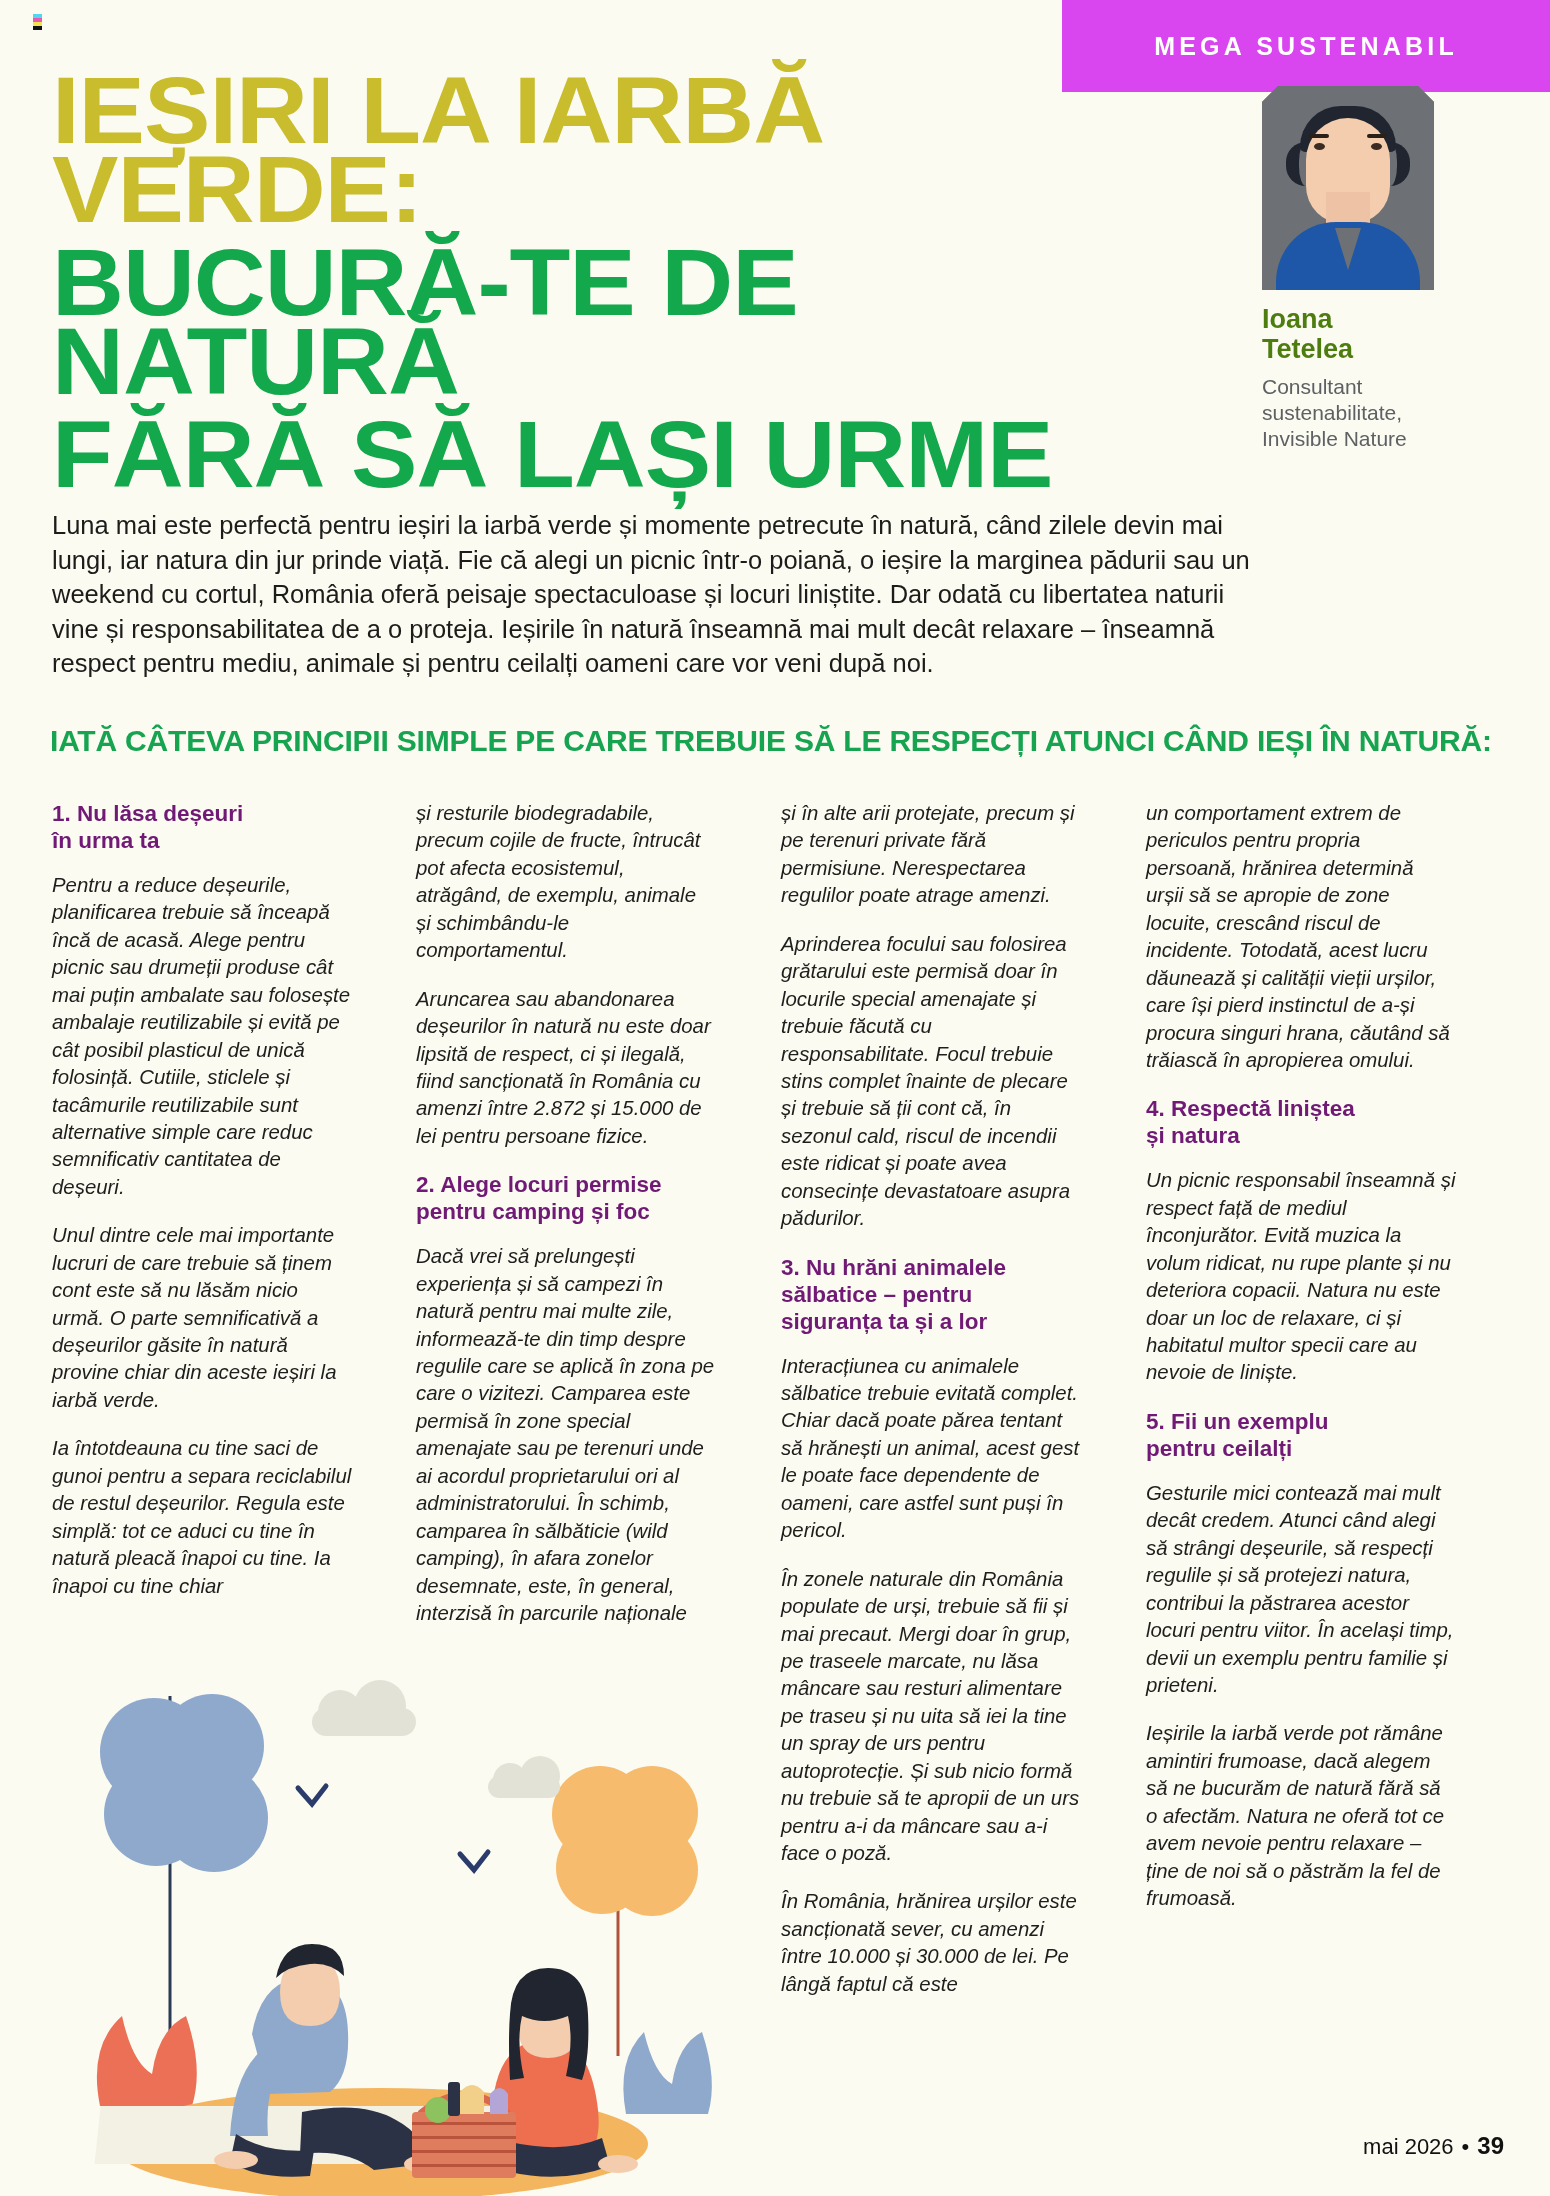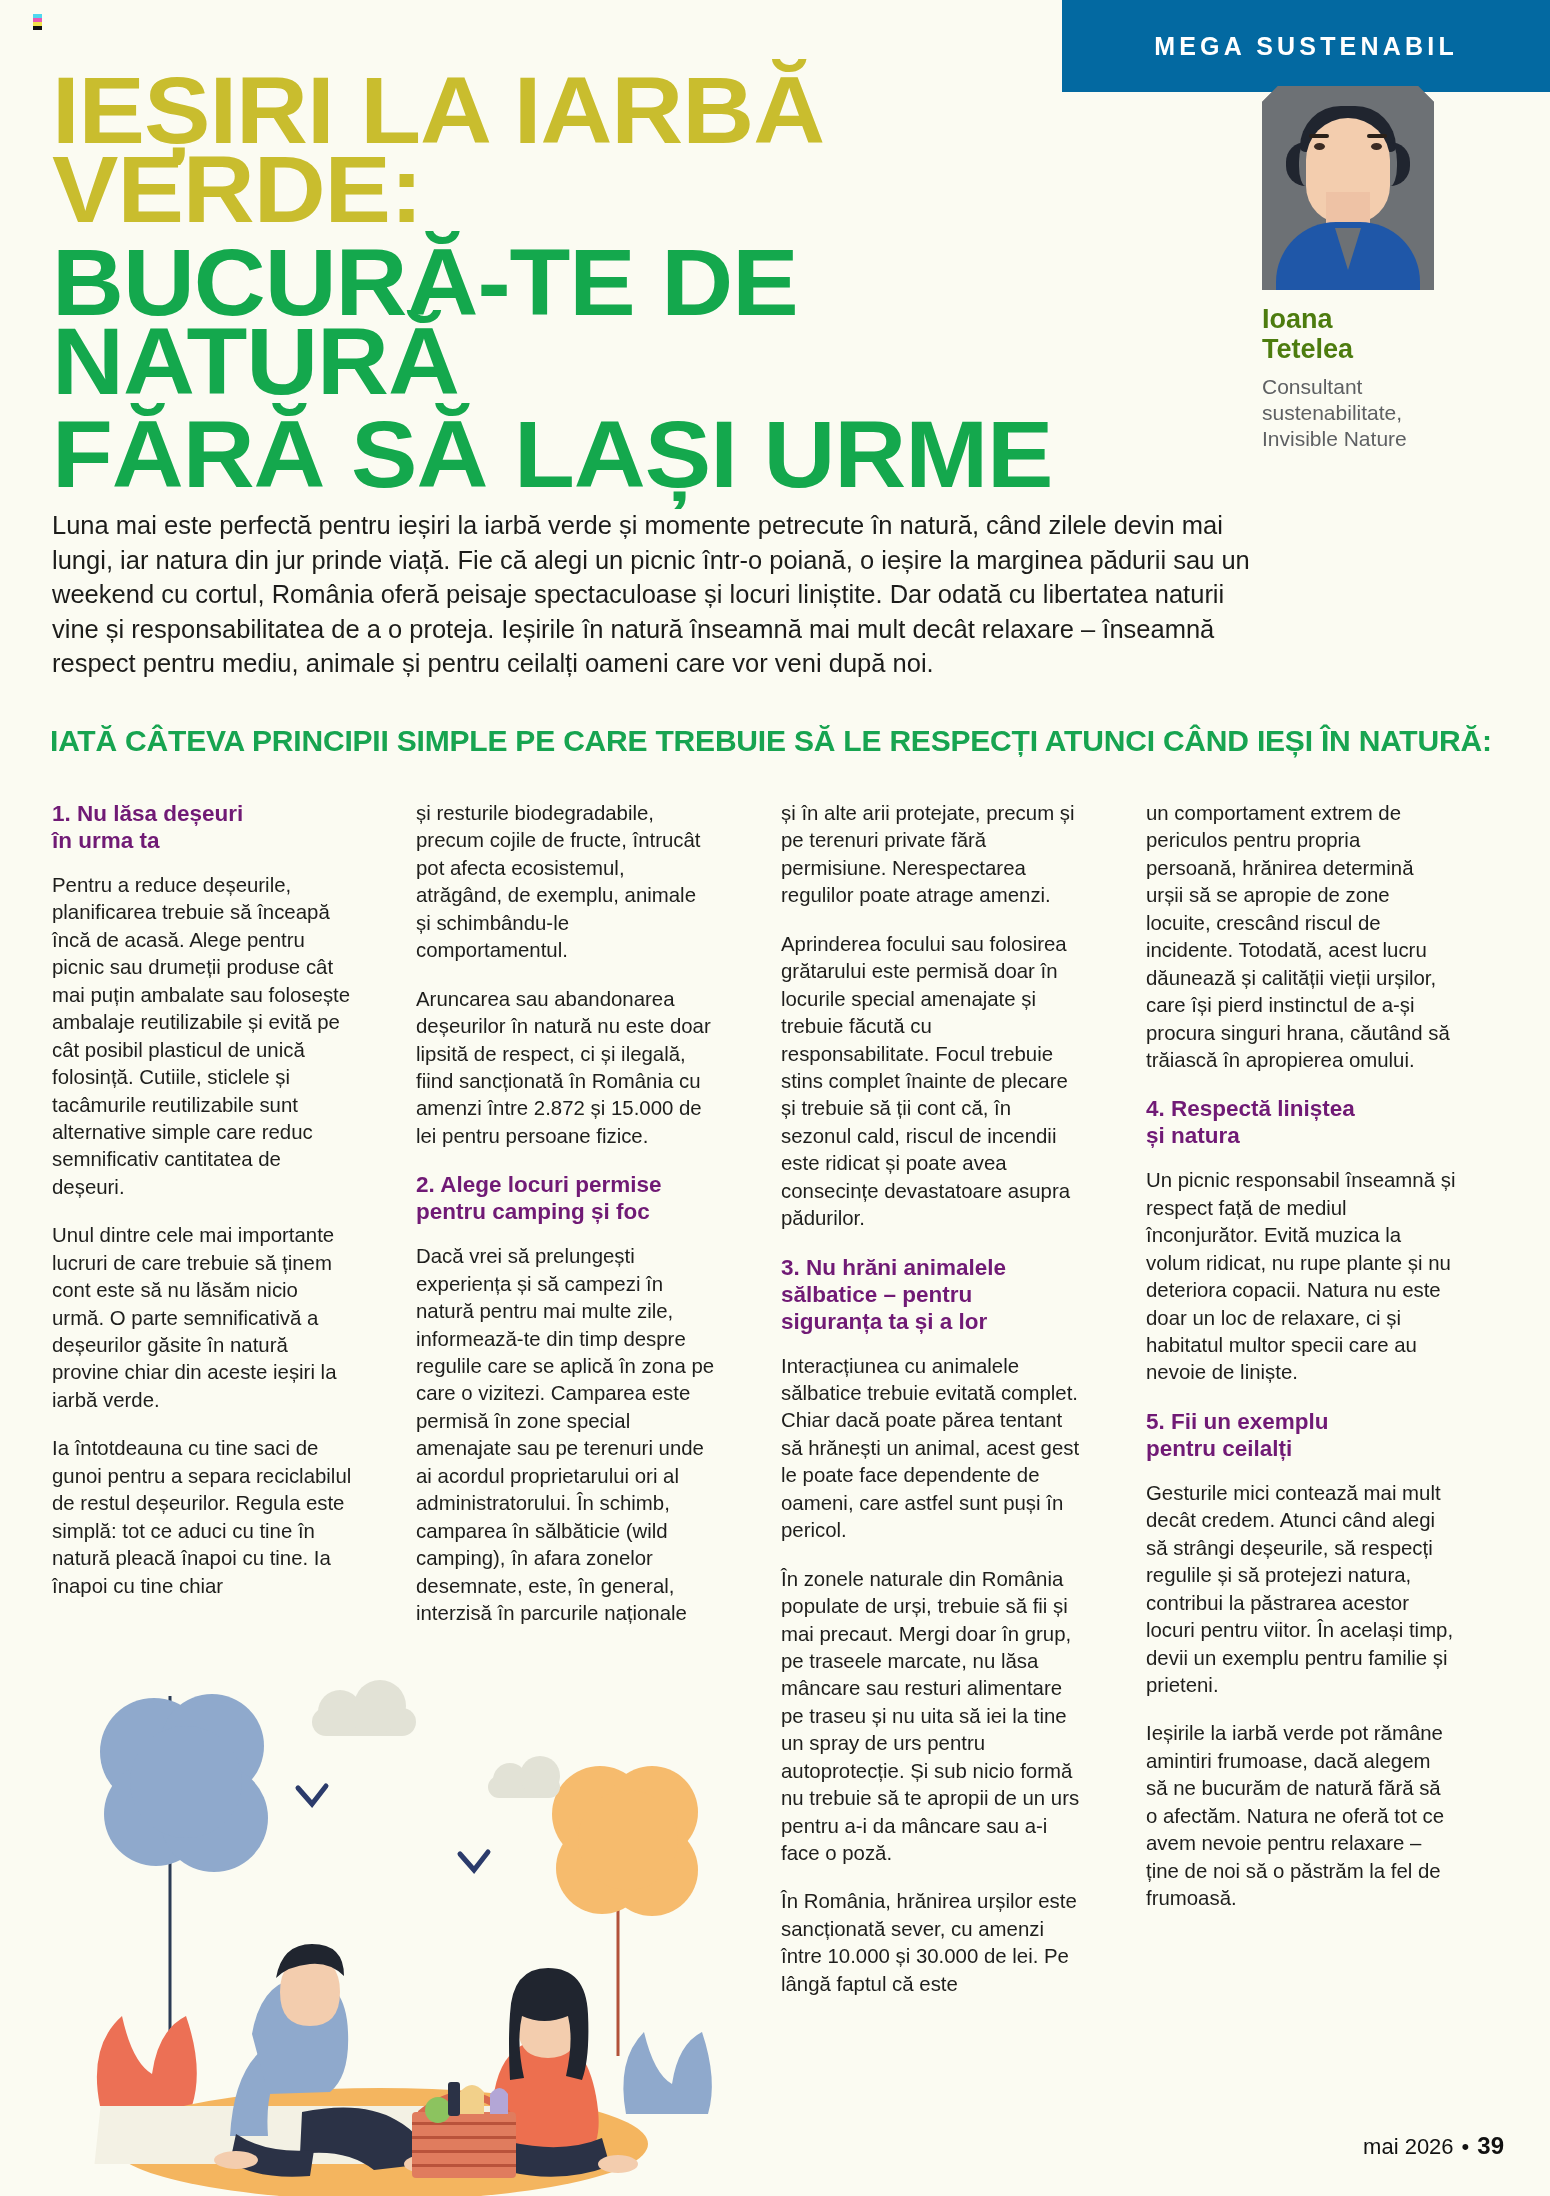--- a/index.html
+++ b/index.html
@@ -10,21 +10,21 @@
     position:relative;overflow:hidden;
     -webkit-font-smoothing:antialiased;
   }
   .page{position:absolute;inset:0;}
 
   
   .regmark{position:absolute;left:33px;top:14px;width:9px;height:16px;
     background:linear-gradient(to bottom,#4fd8ef 0 28%,#e959b2 28% 52%,#f2e34a 52% 76%,#111 76% 100%);}
 
   
-  .banner{position:absolute;right:0;top:0;width:488px;height:92px;background:#0369a1;
+  .banner{position:absolute;right:0;top:0;width:488px;height:92px;background:#d946ef;
     display:flex;align-items:center;justify-content:center;}
   .banner span{color:#fff;font-weight:700;font-size:25px;letter-spacing:4.2px;}
 
   
   .headline{position:absolute;left:52px;top:72px;width:1030px;}
   .hl-line{font-weight:700;font-style:normal;line-height:0.84;
     font-size:96px;letter-spacing:-1px;
     font-family:"Liberation Sans",sans-serif;
     transform:scaleX(1.06);transform-origin:left center;
     text-transform:uppercase;}
@@ -66,21 +66,21 @@
     font-weight:700;font-size:29px;letter-spacing:-0.2px;
     transform:scaleX(1.035);transform-origin:left center;white-space:nowrap;}
 
   
   .cols{position:absolute;left:52px;top:800px;width:1452px;height:1300px;}
   .col{position:absolute;top:0;width:300px;font-size:20.4px;line-height:1.345;color:#1e1e1c;}
   .c1{left:0;}
   .c2{left:364px;}
   .c3{left:729px;}
   .c4{left:1094px;width:310px;}
-  .col p{margin:0 0 21px 0;}
+  .col p{margin:0 0 21px 0;font-style:italic;}
   .sub{font-weight:700;font-size:22.5px;line-height:1.2;margin:0 0 18px 0;color:#701a75;}
   .sub.gap{margin-top:18px;}
 
   
   .footer{position:absolute;right:46px;bottom:36px;font-size:22px;color:#111;font-weight:400;}
   .footer b{font-weight:700;font-size:24px;}
   .dot{display:inline-block;margin:0 8px;}
 
   
   .illus{position:absolute;left:40px;bottom:0;width:680px;height:560px;}

